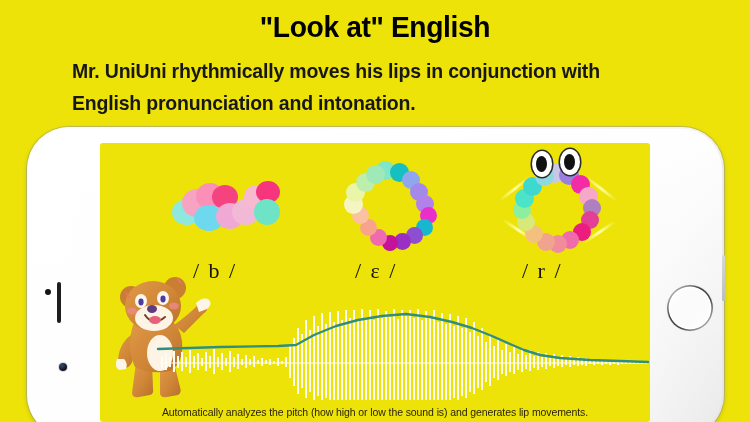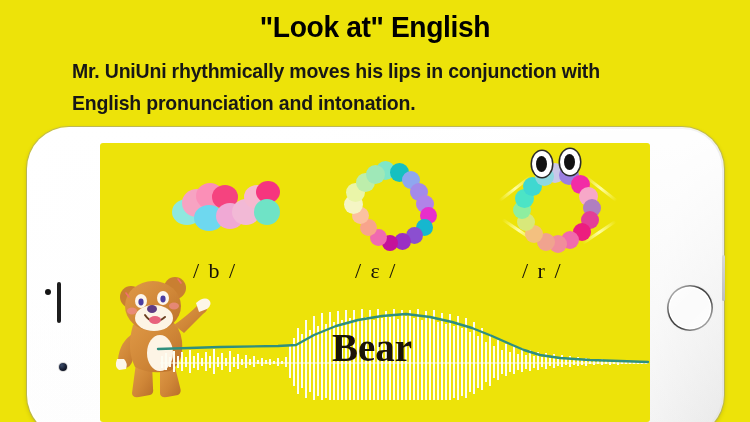--- a/index.html
+++ b/index.html
@@ -472,16 +472,16 @@
             <line x1="546" y1="54" x2="546" y2="56"></line>
         </g>
 
         <line x1="60" y1="55" x2="548" y2="55" stroke="#fdfdf2" stroke-width="1.2"></line>
 
         <path d="M58 41 L120 39 L178 38 L196 37 L214 27 L236 18 L258 12 L282 8 L306 6 L330 9
                  L352 14 L372 20 L392 28 L410 36 L424 42 L440 47 L460 50 L490 52 L520 53 L548 54" fill="none" stroke="#2f8f7e" stroke-width="2.4" stroke-linejoin="round" stroke-linecap="round"></path>
       </svg>
     </div>
 
-    <div class="word-bear">Bear</div>
-
+
+    <div class="screen-caption">Automatically analyzes the pitch (how high or low the sound is) and generates lip movements.</div>
   </div>
 </div>
 
 </body></html>

